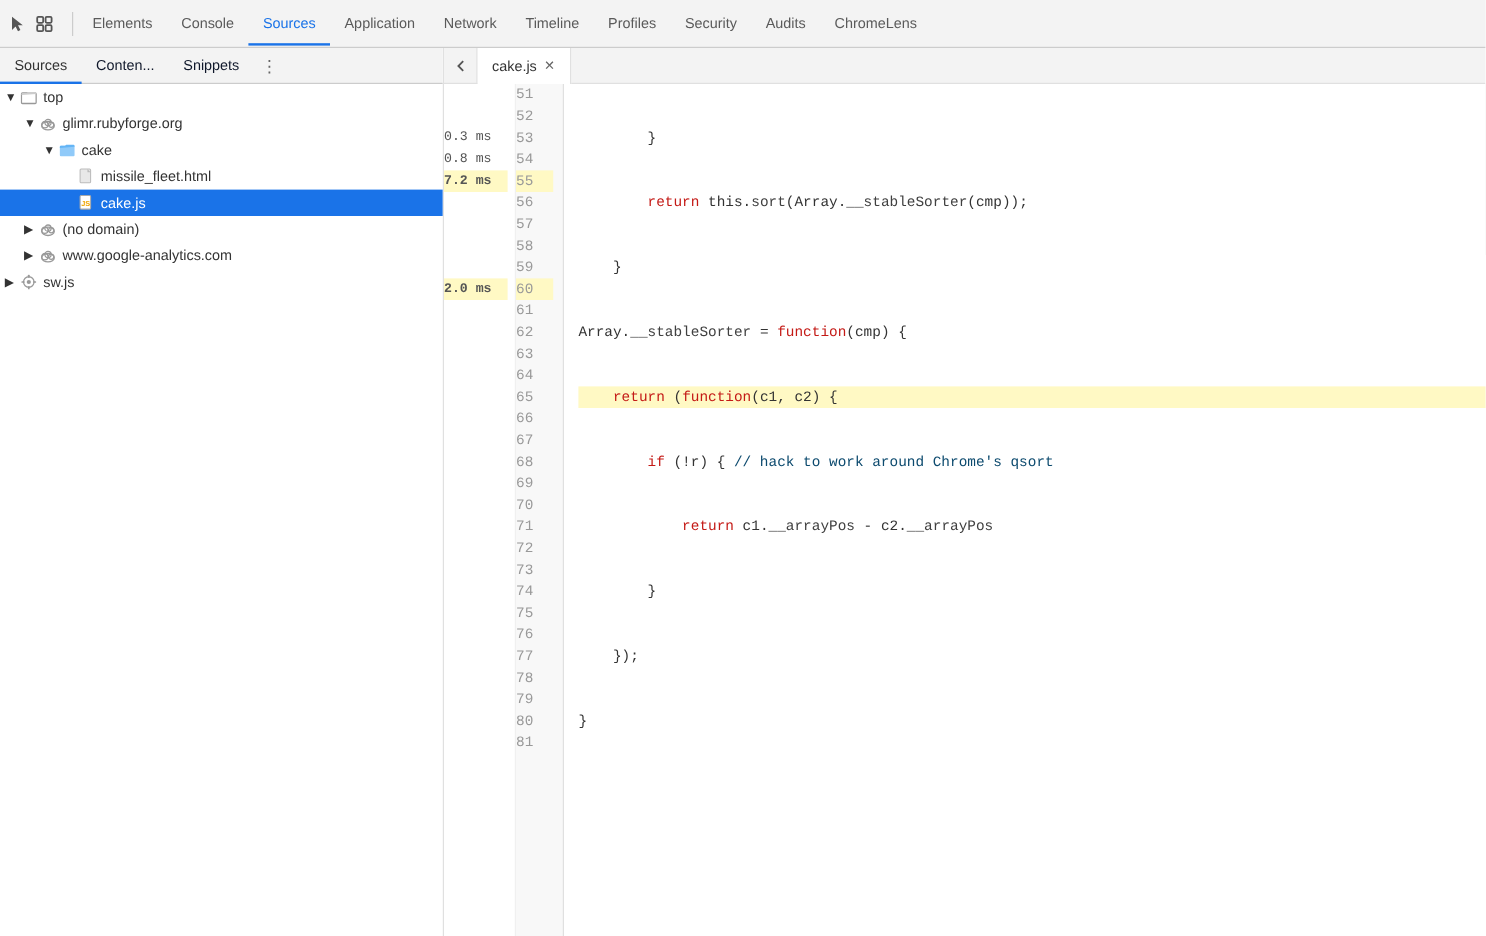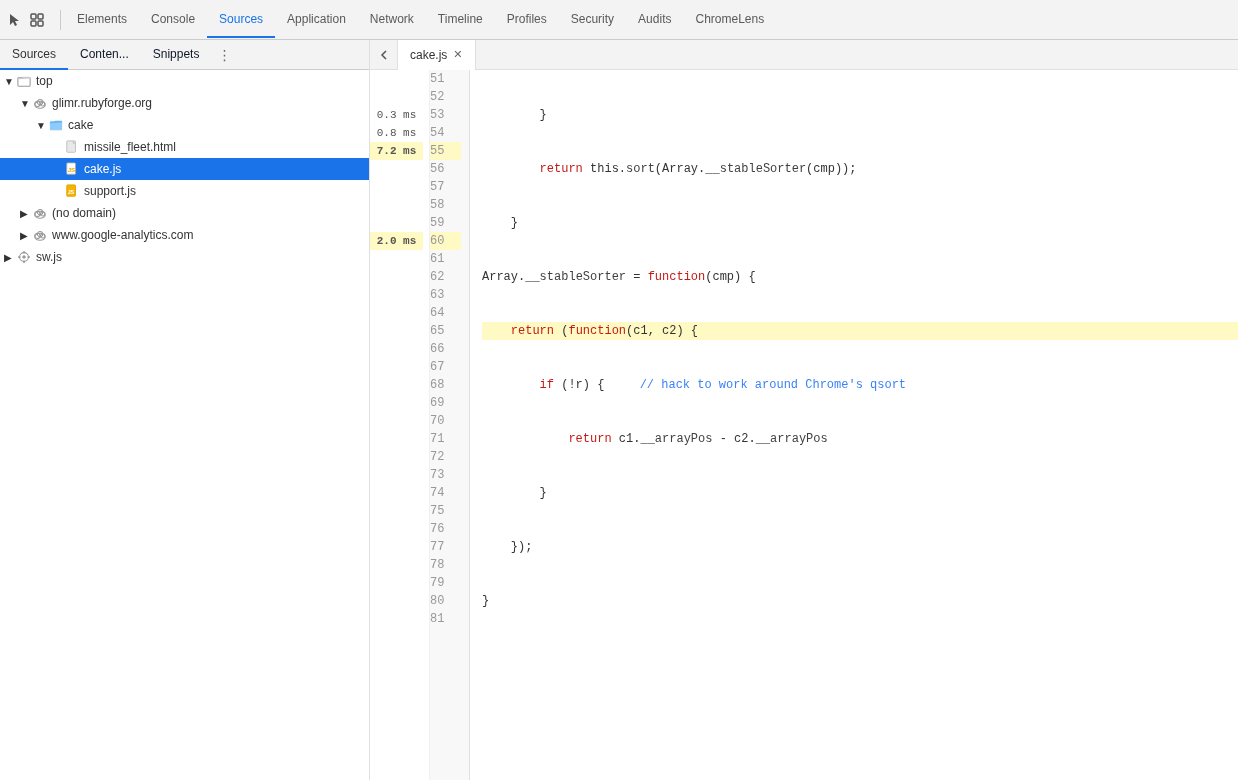--- a/index.html
+++ b/index.html
@@ -190,21 +190,21 @@
       font-family: 'Menlo', 'Monaco', 'Courier New', monospace;
       font-size: 12px;
       line-height: 18px;
       background: #fff;
     }
     .timing-col {
       width: 60px;
       flex-shrink: 0;
       background: #fff;
       border-right: 1px solid #f0f0f0;
-      text-align: center;
+      text-align: left;
       padding-right: 6px;
       color: #555;
       font-size: 11px;
       user-select: none;
     }
     .line-numbers-col {
       width: 40px;
       flex-shrink: 0;
       background: #f8f8f8;
       text-align: left;
@@ -228,21 +228,21 @@
       font-weight: bold;
     }
     .lineno-row.highlight {
       background: #fff9c4;
     }
     .code-row.highlight {
       background: #fff9c4;
     }
 
     .pink { color: #c41a16; }
-    .green { color: #3b82f6; margin-left: 28px; }
+    .green { color: #0c4a6e; }
     .dark { color: #333; }
     .orange { color: #404040; }
   </style>
 </head>
 <body>
 
 <div class="devtools-tabs">
   <div class="devtools-icon-group">
     <div class="devtools-icon">
       <svg viewBox="0 0 16 16" fill="none" stroke="#555" stroke-width="1.5">
@@ -366,31 +366,20 @@
           <span class="arrow" style="width:12px"></span>
           <span class="tree-icon">
             <svg width="14" height="14" viewBox="0 0 16 16">
                 <rect x="2" y="1" width="10" height="13" rx="1" fill="#fff" stroke="#aaa" stroke-width="1"></rect>
                 <text x="3" y="11" font-size="7" fill="#f0a500" font-weight="bold">JS</text>
               </svg>
           </span>
           <span>cake.js</span>
         </div>
 
-        <div class="tree-item">
-          <span class="indent" style="width:48px"></span>
-          <span class="arrow" style="width:12px"></span>
-          <span class="tree-icon">
-            <svg width="14" height="14" viewBox="0 0 16 16">
-                <rect x="2" y="1" width="10" height="13" rx="1" fill="#f4b400" stroke="#e0a000" stroke-width="1"></rect>
-                <text x="3" y="11" font-size="6" fill="#fff" font-weight="bold">JS</text>
-              </svg>
-          </span>
-          <span>support.js</span>
-        </div>
 
         <div class="tree-item">
           <span class="indent" style="width:16px"></span>
           <span class="arrow">▶</span>
           <span class="tree-icon cloud-icon">
             <svg width="14" height="14" viewBox="0 0 16 14">
                 <ellipse cx="8" cy="9" rx="6" ry="4" fill="none" stroke="#999" stroke-width="1.2"></ellipse>
                 <ellipse cx="5" cy="8" rx="3" ry="3" fill="none" stroke="#999" stroke-width="1.2"></ellipse>
                 <ellipse cx="11" cy="8" rx="2.5" ry="2.5" fill="none" stroke="#999" stroke-width="1.2"></ellipse>
                 <ellipse cx="8" cy="6" rx="3" ry="3" fill="none" stroke="#999" stroke-width="1.2"></ellipse>

